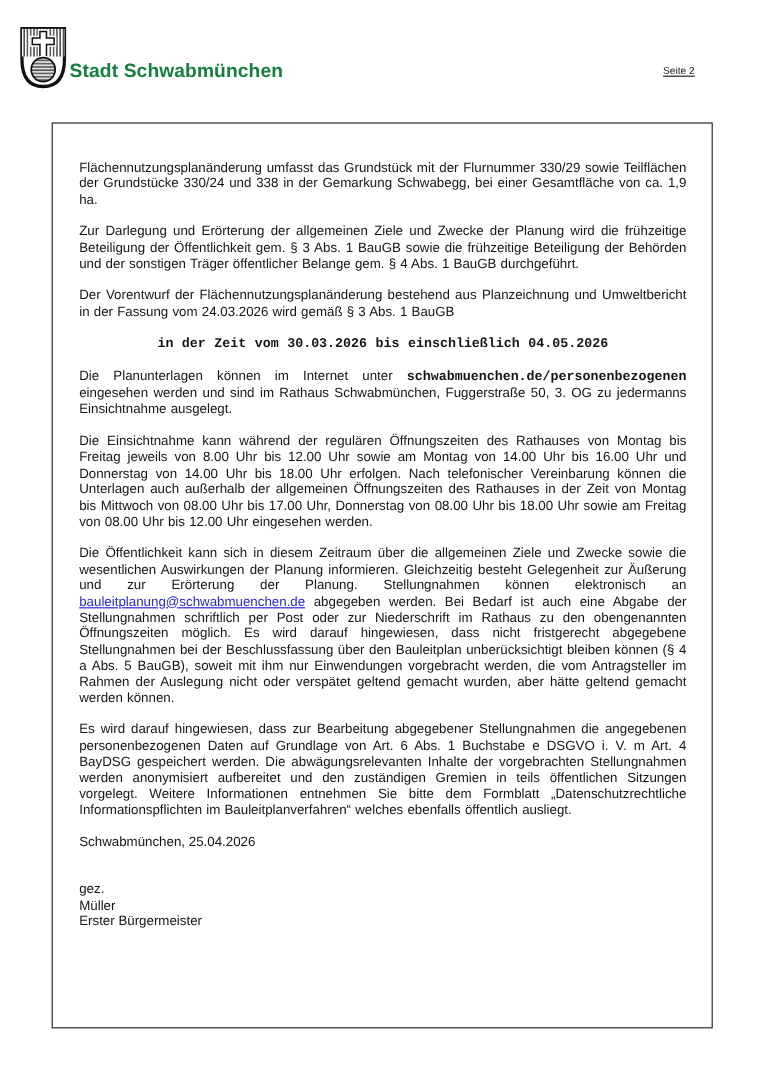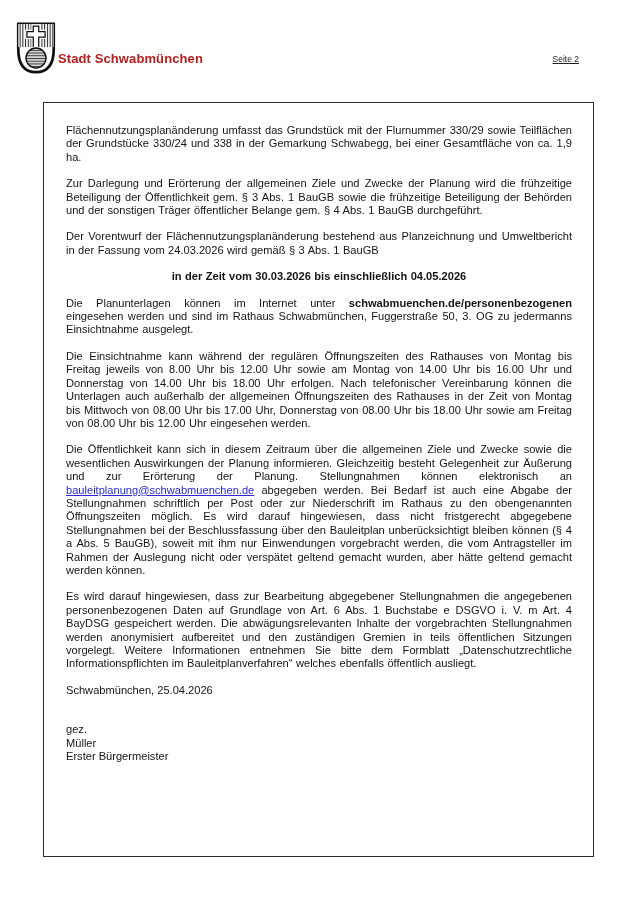--- a/index.html
+++ b/index.html
@@ -11,46 +11,46 @@
     position: relative;
     overflow: hidden;
   }
   .page { position: relative; width: 638px; height: 902px; background: #fff; }
 
   
   .header { position: absolute; left: 0; top: 0; width: 100%; height: 100px; }
   .crest { position: absolute; left: 16px; top: 21px; width: 40px; height: 54px; }
   .org-title {
     position: absolute; left: 58px; top: 51px;
-    font-size: 13px; font-weight: bold; color: #b91c1c;
+    font-size: 16px; font-weight: bold; color: #15803d;
     letter-spacing: 0.1px; white-space: nowrap;
   }
   .page-label {
     position: absolute; right: 59px; top: 54px;
     font-size: 8.5px; color: #222; text-decoration: underline;
   }
 
   
   .doc-box {
     position: absolute; left: 43px; top: 102px;
     width: 551px; height: 755px;
     border: 1px solid #2b2b2b;
-    padding: 21px 21px 0 22px;
+    padding: 31px 21px 0 22px;
     background: #fff;
   }
   .para {
     font-size: 11.1px; line-height: 13.4px;
     text-align: justify;
     margin-bottom: 13px;
     color: #141414;
     word-spacing: 0.4px;
   }
   .para.align-center { text-align: center; }
   .para.align-left { text-align: left; }
-  .seg-bold { font-weight: bold; }
+  .seg-bold { font-weight: bold; font-family: Liberation Mono, monospace; }
   .seg-link { text-decoration: underline; cursor: pointer; }
 
   .place-date {
     font-size: 11.1px; line-height: 13.4px; color: #141414;
     margin-top: 13px;
   }
   .sig-block { margin-top: 26px; font-size: 11.1px; line-height: 13.4px; color: #141414; }
   .sig-block div { margin: 0; }
 </style>
 </head>

